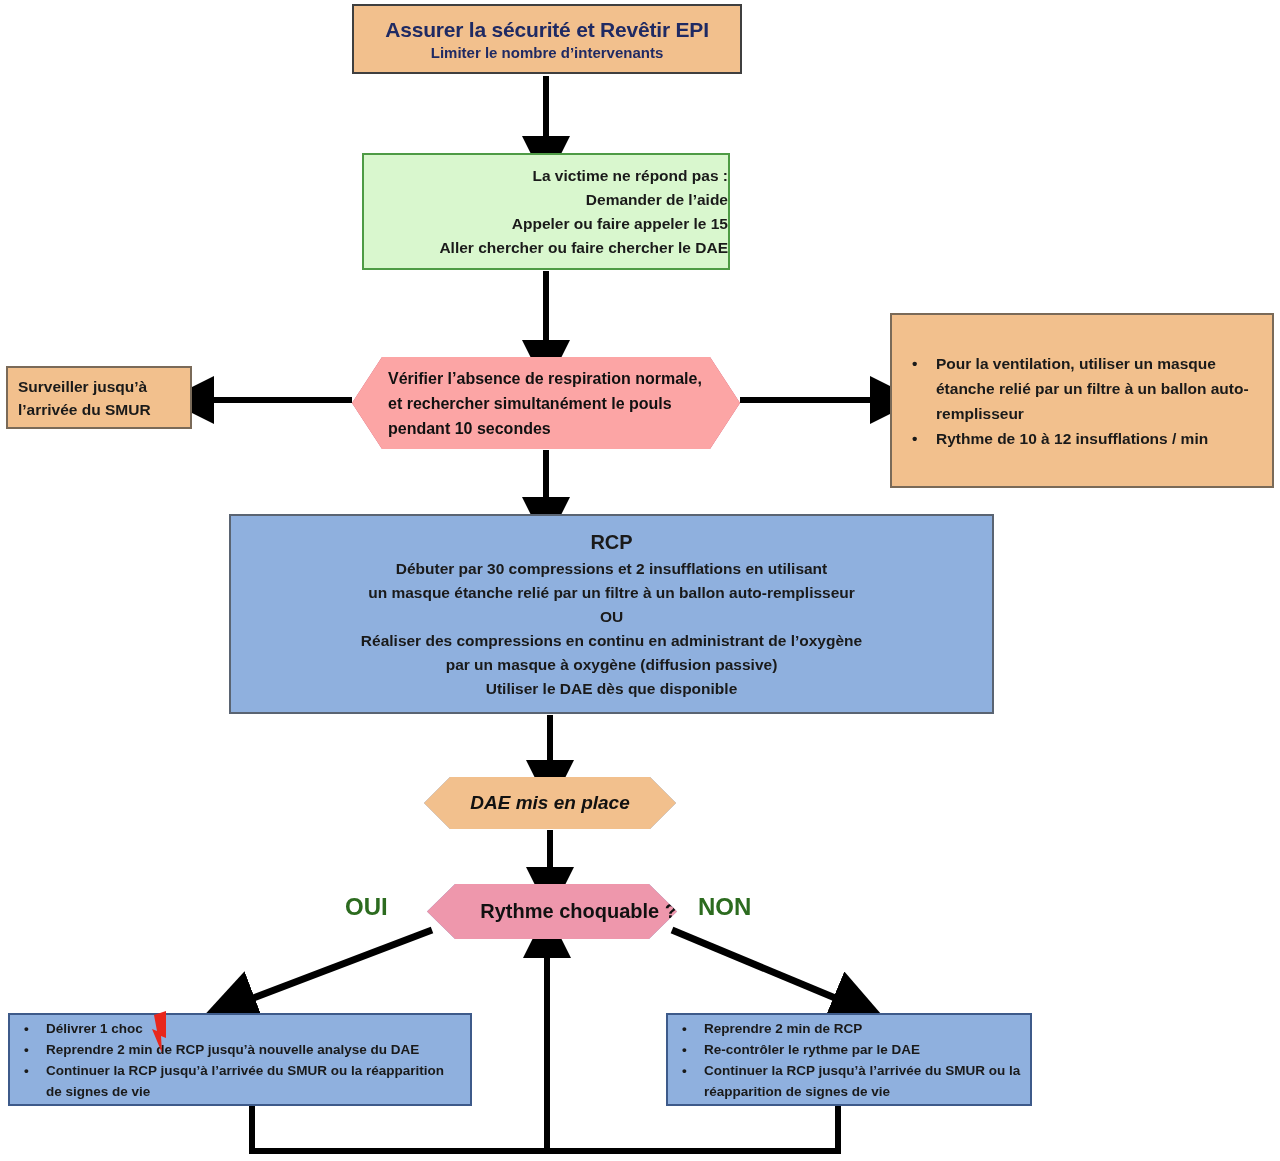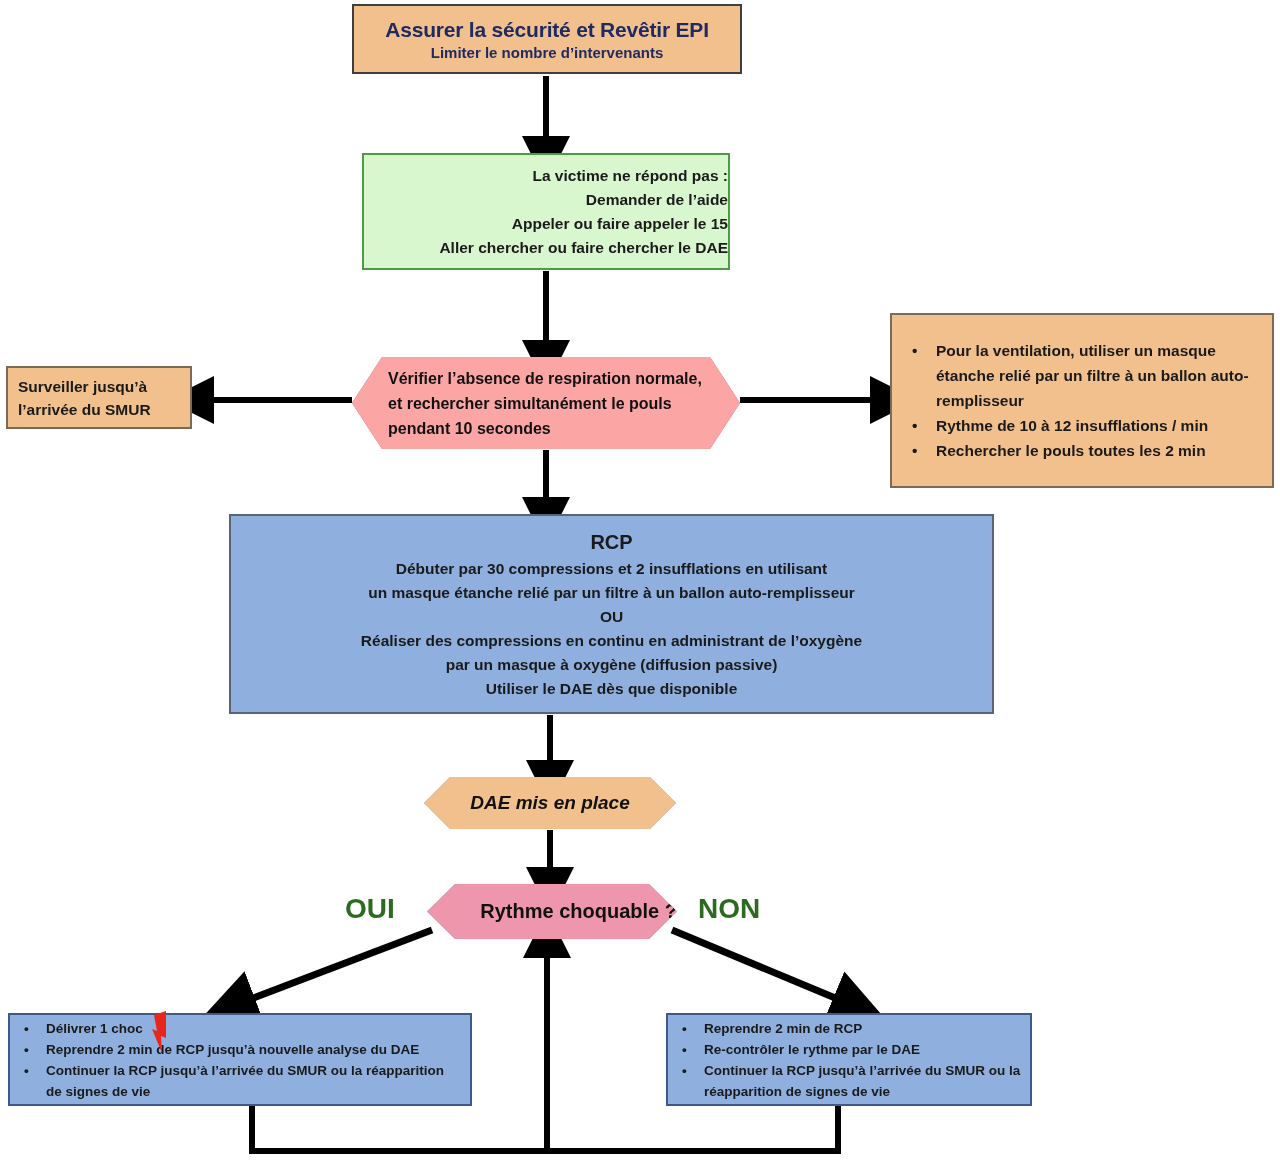--- a/index.html
+++ b/index.html
@@ -147,21 +147,21 @@
     font-size: 20px;
     text-align: center;
     align-items: flex-end;
     -webkit-clip-path: polygon(0% 50%, 28px 0%, calc(100% - 28px) 0%, 100% 50%, calc(100% - 28px) 100%, 28px 100%);
     clip-path: polygon(0% 50%, 28px 0%, calc(100% - 28px) 0%, 100% 50%, calc(100% - 28px) 100%, 28px 100%);
   }
 
   .branch-label {
     position: absolute;
     font-weight: bold;
-    font-size: 28px;
+    font-size: 24px;
     color: #2C6B1F;
   }
   #label-oui { left: 345px; top: 893px; }
   #label-non { left: 698px; top: 893px; }
 
   #node-choc {
     left: 8px; top: 1013px; width: 464px; height: 93px;
     background: #8FB0DE;
     border: 2px solid #3d5a8a;
     padding: 8px 8px 8px 6px;
@@ -260,21 +260,20 @@
 
   <div class="node rect" id="node-surveiller">
     <div>Surveiller jusqu’à</div>
     <div>l’arrivée du SMUR</div>
   </div>
 
   <div class="node rect" id="node-ventilation">
     <ul class="bullets">
       <li>Pour la ventilation, utiliser un masque étanche relié par un filtre à un ballon auto-remplisseur</li>
       <li>Rythme de 10 à 12 insufflations / min</li>
-      <li>Rechercher le pouls toutes les 2 min</li>
     </ul>
   </div>
 
   <div class="node rect" id="node-rcp">
     <div class="rcp-title">RCP</div>
     <div>Débuter par 30 compressions et 2 insufflations en utilisant</div>
     <div>un masque étanche relié par un filtre à un ballon auto-remplisseur</div>
     <div>OU</div>
     <div>Réaliser des compressions en continu en administrant de l’oxygène</div>
     <div>par un masque à oxygène (diffusion passive)</div>

